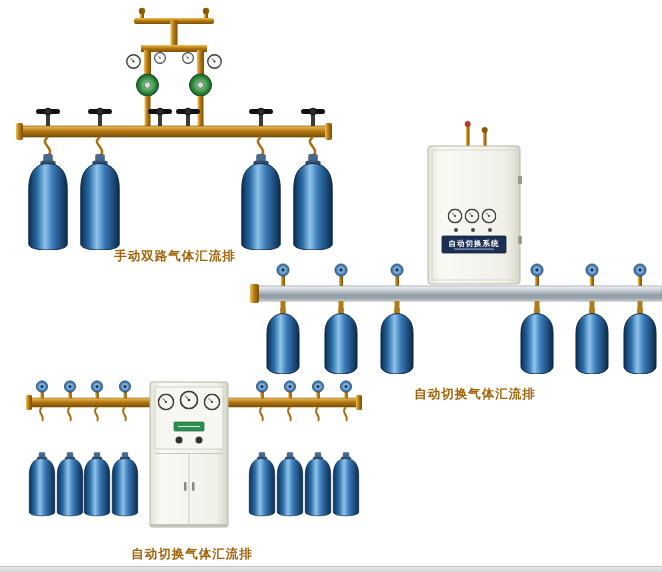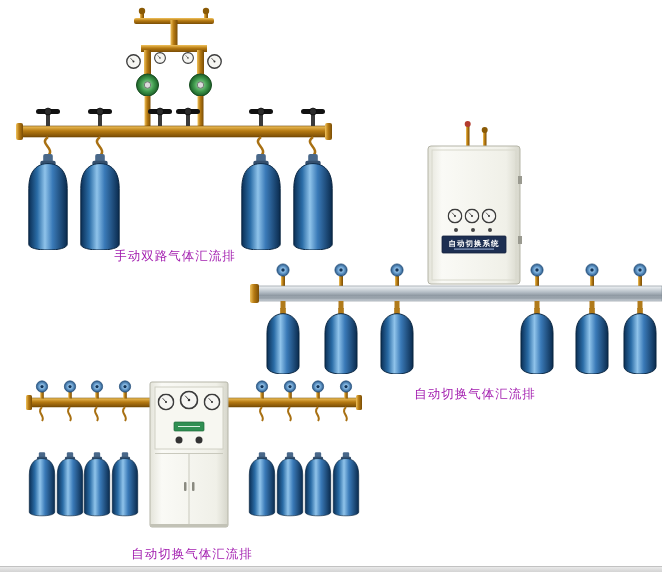--- a/index.html
+++ b/index.html
@@ -2,22 +2,22 @@
 <html><head>
 <meta charset="utf-8">
 <style>
   html,body { margin:0; padding:0; background:#fff; }
   .stage {
     position:relative; width:662px; height:572px; background:#ffffff;
     overflow:hidden; font-family:"Liberation Sans", sans-serif;
   }
   .photo { position:absolute; }
   .caption {
-    position:absolute; text-align:center; color:#a21caf;
-    font-size:12.5px; font-weight:normal; letter-spacing:1px;
+    position:absolute; text-align:center; color:#a16207;
+    font-size:12.5px; font-weight:bold; letter-spacing:1px;
     font-family:"Liberation Sans", sans-serif;
   }
   .bottom-divider {
     position:absolute; left:0; top:566px; width:662px; height:6px;
     background:linear-gradient(#e9e9e9,#cfcfcf); border-top:1px solid #c2c2c2;
   }
   svg text { font-family:"Liberation Sans", sans-serif; }
 </style>
 </head>
 <body>

